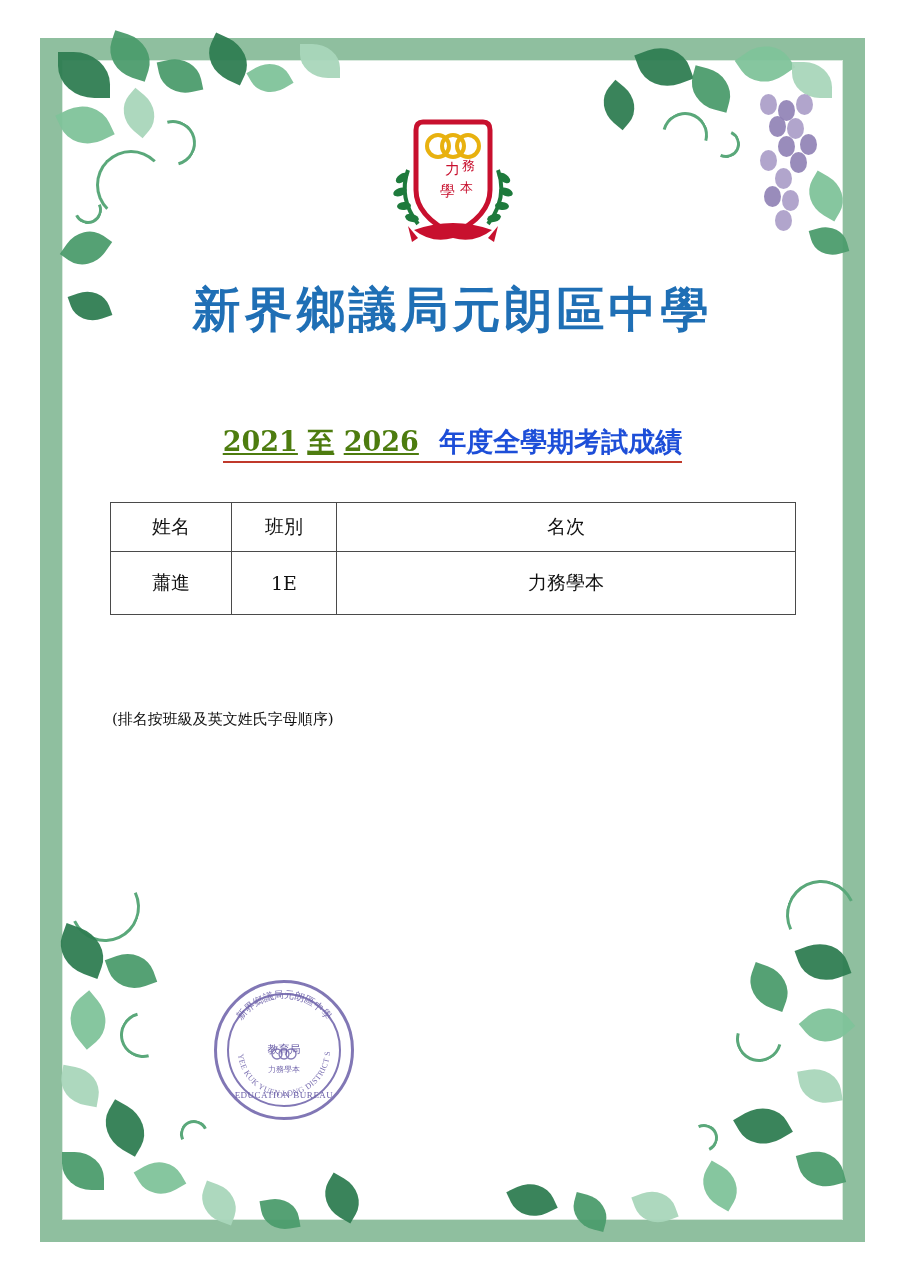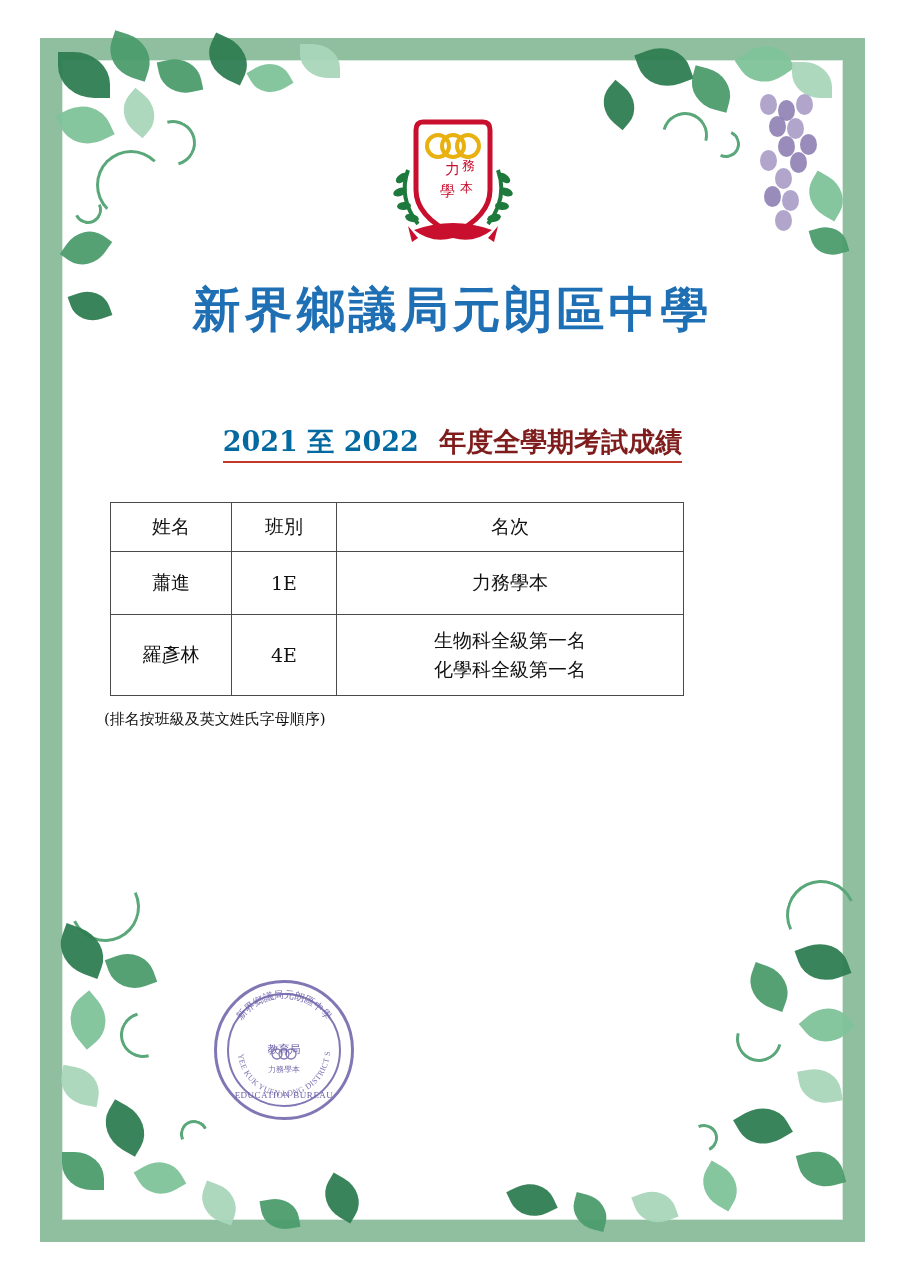--- a/index.html
+++ b/index.html
@@ -102,50 +102,50 @@
     right: 0;
     text-align: center;
     font-size: 27px;
     font-weight: bold;
     font-family: "DejaVu Serif", serif;
   }
   .subtitle .u {
     border-bottom: 2px solid #c0392b;
     padding-bottom: 4px;
   }
-  .sub-red { color: #0369a1; }
-  .sub-blue { color: #7f1d1d; margin-left: 11px; }
+  .sub-red { color: #4d7c0f; text-decoration: underline; }
+  .sub-blue { color: #1d4ed8; margin-left: 11px; }
 
   
   .result-table {
     position: absolute;
     left: 110px;
     top: 502px;
-    width: 574px;
+    width: 686px;
     border-collapse: collapse;
     font-family: "DejaVu Serif", serif;
   }
   .result-table td, .result-table th {
     border: 1px solid #4a4a4a;
     text-align: center;
     font-size: 19px;
     color: #111;
     font-weight: normal;
     padding: 0;
   }
   .result-table .hdr td { height: 48px; font-size: 19px; }
   .result-table .r1 td { height: 62px; margin-left: 24px; }
   .result-table .r2 td { height: 80px; }
   .col-name { width: 120px; }
   .col-class { width: 104px; }
   .rank-line { display: block; line-height: 1.55; }
 
   .note {
     position: absolute;
-    left: 104px;
+    left: 112px;
     top: 710px;
     font-size: 15px;
     color: #111;
     font-family: "DejaVu Serif", serif;
   }
 
   
   .seal {
     position: absolute;
     left: 214px;
@@ -310,45 +310,37 @@
       <path d="M120 114 L110 126 L116 130 Z" fill="#c8102e"></path>
     </svg>
   </div>
 
   <div class="school-name">新界鄉議局元朗區中學</div>
 
   <div class="subtitle">
     <span class="u">
       <span class="sub-red">2021</span>
       <span class="sub-red">至</span>
-      <span class="sub-red">2022</span>
+      <span class="sub-red">2026</span>
       <span class="sub-blue">年度全學期考試成績</span>
     </span>
   </div>
 
   <table class="result-table">
     <tbody>
       <tr class="hdr">
         <td class="col-name">姓名</td>
         <td class="col-class">班別</td>
         <td>名次</td>
       </tr>
       <tr class="r1">
         <td>蕭進</td>
         <td>1E</td>
         <td>
           <span class="rank-line">力務學本</span>
-        </td>
-      </tr>
-      <tr class="r2">
-        <td>羅彥林</td>
-        <td>4E</td>
-        <td>
-          <span class="rank-line">生物科全級第一名</span>
-          <span class="rank-line">化學科全級第一名</span>
         </td>
       </tr>
     </tbody>
   </table>
 
   <div class="note">(排名按班級及英文姓氏字母順序)</div>
 
   <div class="seal">
     <div class="seal-ring"></div>
     <div class="seal-ring inner"></div>

